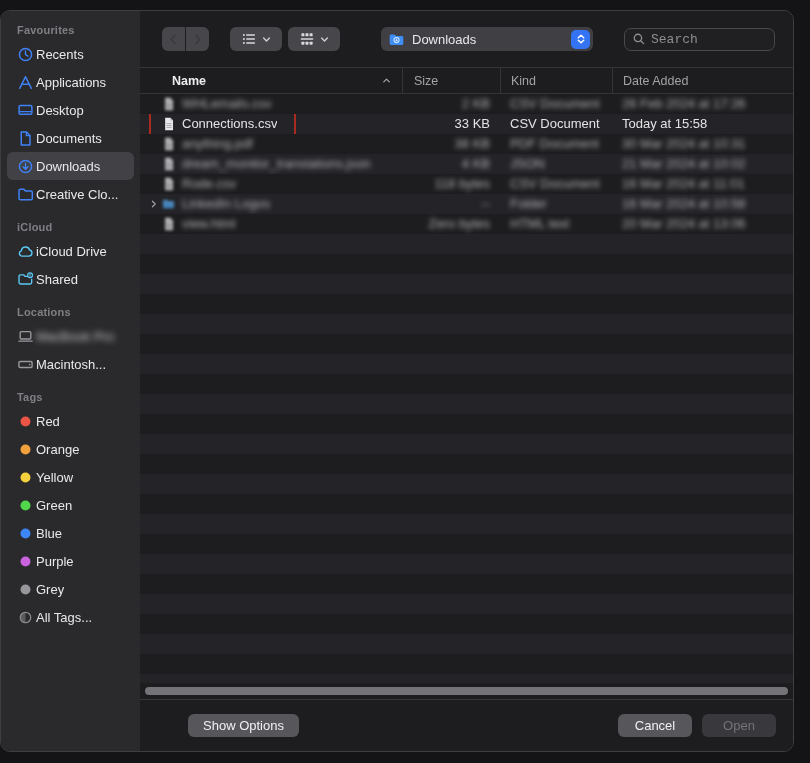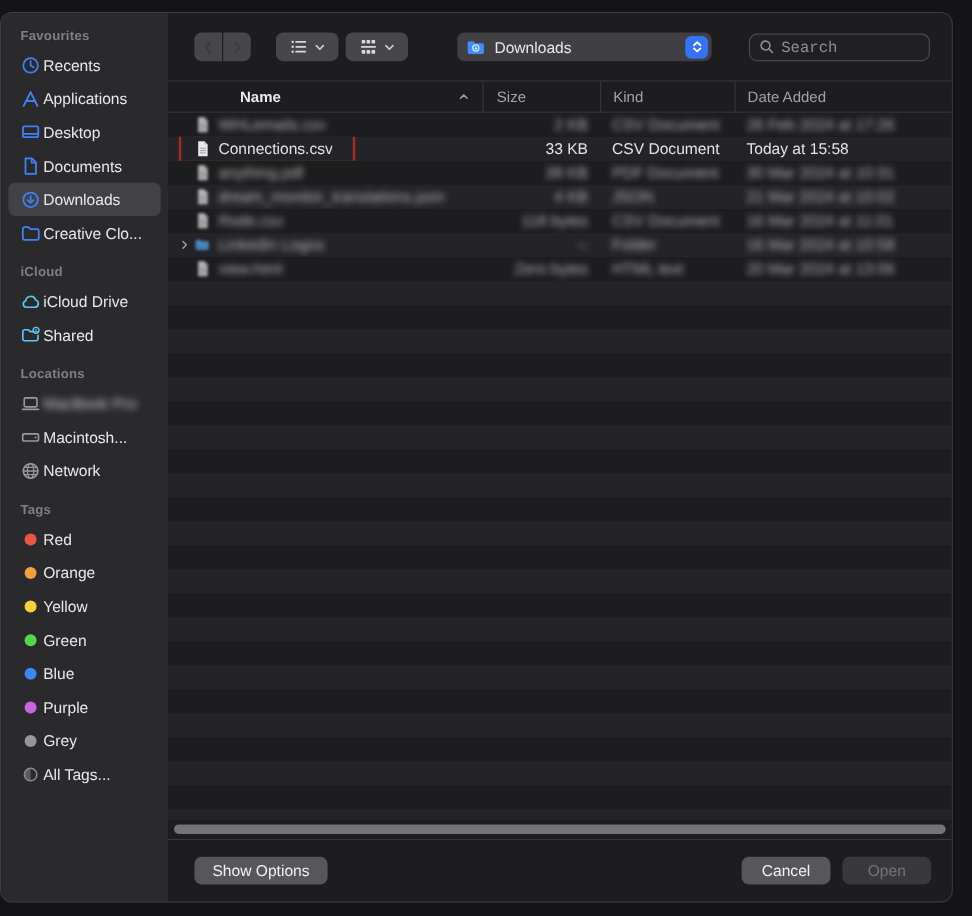--- a/index.html
+++ b/index.html
@@ -37,21 +37,21 @@
   .search { margin-left:auto; width:151px; height:23px; border:1px solid #49494d; border-radius:7px;
             display:flex; align-items:center; padding:0 7px; gap:5px; background:#202023; }
   .search input { flex:1; min-width:0; background:transparent; border:none; outline:none; color:#dcdce0; font-size:13px;
                   font-family:Liberation Mono, monospace; }
   .search input::placeholder { color:#8e8e93; }
 
   
   .list-header { display:flex; align-items:stretch; height:27px; border-top:1px solid #353539; border-bottom:1px solid #353539;
                  background:#1d1d1f; font-size:12.5px; color:#a2a2a7; flex-shrink:0; }
   .hc { display:flex; align-items:center; }
-  .hc-name { width:262px; padding-left:60px; color:#ececef; font-weight:700; }
+  .hc-name { width:262px; padding-left:32px; color:#ececef; font-weight:700; }
   .hc-name .sort { margin-left:auto; margin-right:10px; display:flex; }
   .hc-size { width:98px; padding-left:11px; border-left:1px solid #353539; }
   .hc-kind { width:112px; padding-left:10px; border-left:1px solid #353539; }
   .hc-date { flex:1; padding-left:10px; border-left:1px solid #353539; }
 
   
   .file-area { flex:1; position:relative; overflow:hidden;
                background:repeating-linear-gradient(to bottom,#1d1d20 0 20px,#242428 20px 40px); }
   .file-row { height:20px; display:flex; align-items:center; font-size:13px; color:#e3e3e6; line-height:20px; }
   .cell { white-space:nowrap; overflow:hidden; }
@@ -67,21 +67,21 @@
   .redacted .ficon { filter:blur(1.4px); opacity:.75; }
   .annot { position:absolute; left:9px; top:-2px; width:147px; height:24px;
            border:2px solid #a82b20; border-radius:2px; pointer-events:none; }
 
   
   .hscroll { height:16px; display:flex; align-items:center; flex-shrink:0; background:#1d1d1f; padding:0 5px; }
   .hthumb { flex:1; height:8px; border-radius:4px; background:#747478; }
   .bottombar { height:52px; border-top:1px solid #38383b; display:flex; align-items:center;
                padding:0 17px 0 22px; flex-shrink:0; background:#1d1d1f; }
   .btn { height:23px; border:none; border-radius:6px; background:#56565b; color:#f1f1f3; font-size:13px;
-         font-family:"Liberation Sans",sans-serif; display:flex; align-items:center; justify-content:center; cursor:default; }
+         font-family:"Liberation Sans",sans-serif; display:flex; align-items:center; justify-content:center; cursor:default;margin-left:26px; }
   .btn.show-options { width:111px; }
   .btn.cancel { margin-left:auto; width:74px; }
   .btn.open { width:74px; margin-left:10px; background:#39393d; color:#737378; }
   svg { display:block; }
 </style>
 </head>
 <body>
 
 <div class="window">
 
@@ -176,30 +176,20 @@
           <span class="sb-label blur">MacBook Pro</span>
         </div>
         <div class="sb-item">
           <span class="sb-icon">
             <svg width="17" height="17" viewBox="0 0 16 16">
               <rect x="1.8" y="5.2" width="12.4" height="5.6" rx="1.1" fill="none" stroke="#98989d" stroke-width="1.3"></rect>
               <circle cx="11.9" cy="8" r=".8" fill="#98989d"></circle>
             </svg>
           </span>
           <span class="sb-label">Macintosh...</span>
-        </div>
-        <div class="sb-item">
-          <span class="sb-icon">
-            <svg width="17" height="17" viewBox="0 0 16 16">
-              <circle cx="8" cy="8" r="5.7" fill="none" stroke="#98989d" stroke-width="1.3"></circle>
-              <ellipse cx="8" cy="8" rx="2.5" ry="5.7" fill="none" stroke="#98989d" stroke-width="1"></ellipse>
-              <path d="M2.3 8h11.4M3.2 5.2h9.6M3.2 10.8h9.6" stroke="#98989d" stroke-width="1"></path>
-            </svg>
-          </span>
-          <span class="sb-label">Network</span>
         </div>
       </div>
       <div class="sb-section">
         <div class="sb-header">Tags</div>
         <div class="sb-item">
           <span class="sb-icon">
             <svg width="17" height="17" viewBox="0 0 16 16">
               <circle cx="8" cy="8" r="4.7" fill="#ea5545"></circle>
             </svg>
           </span>

